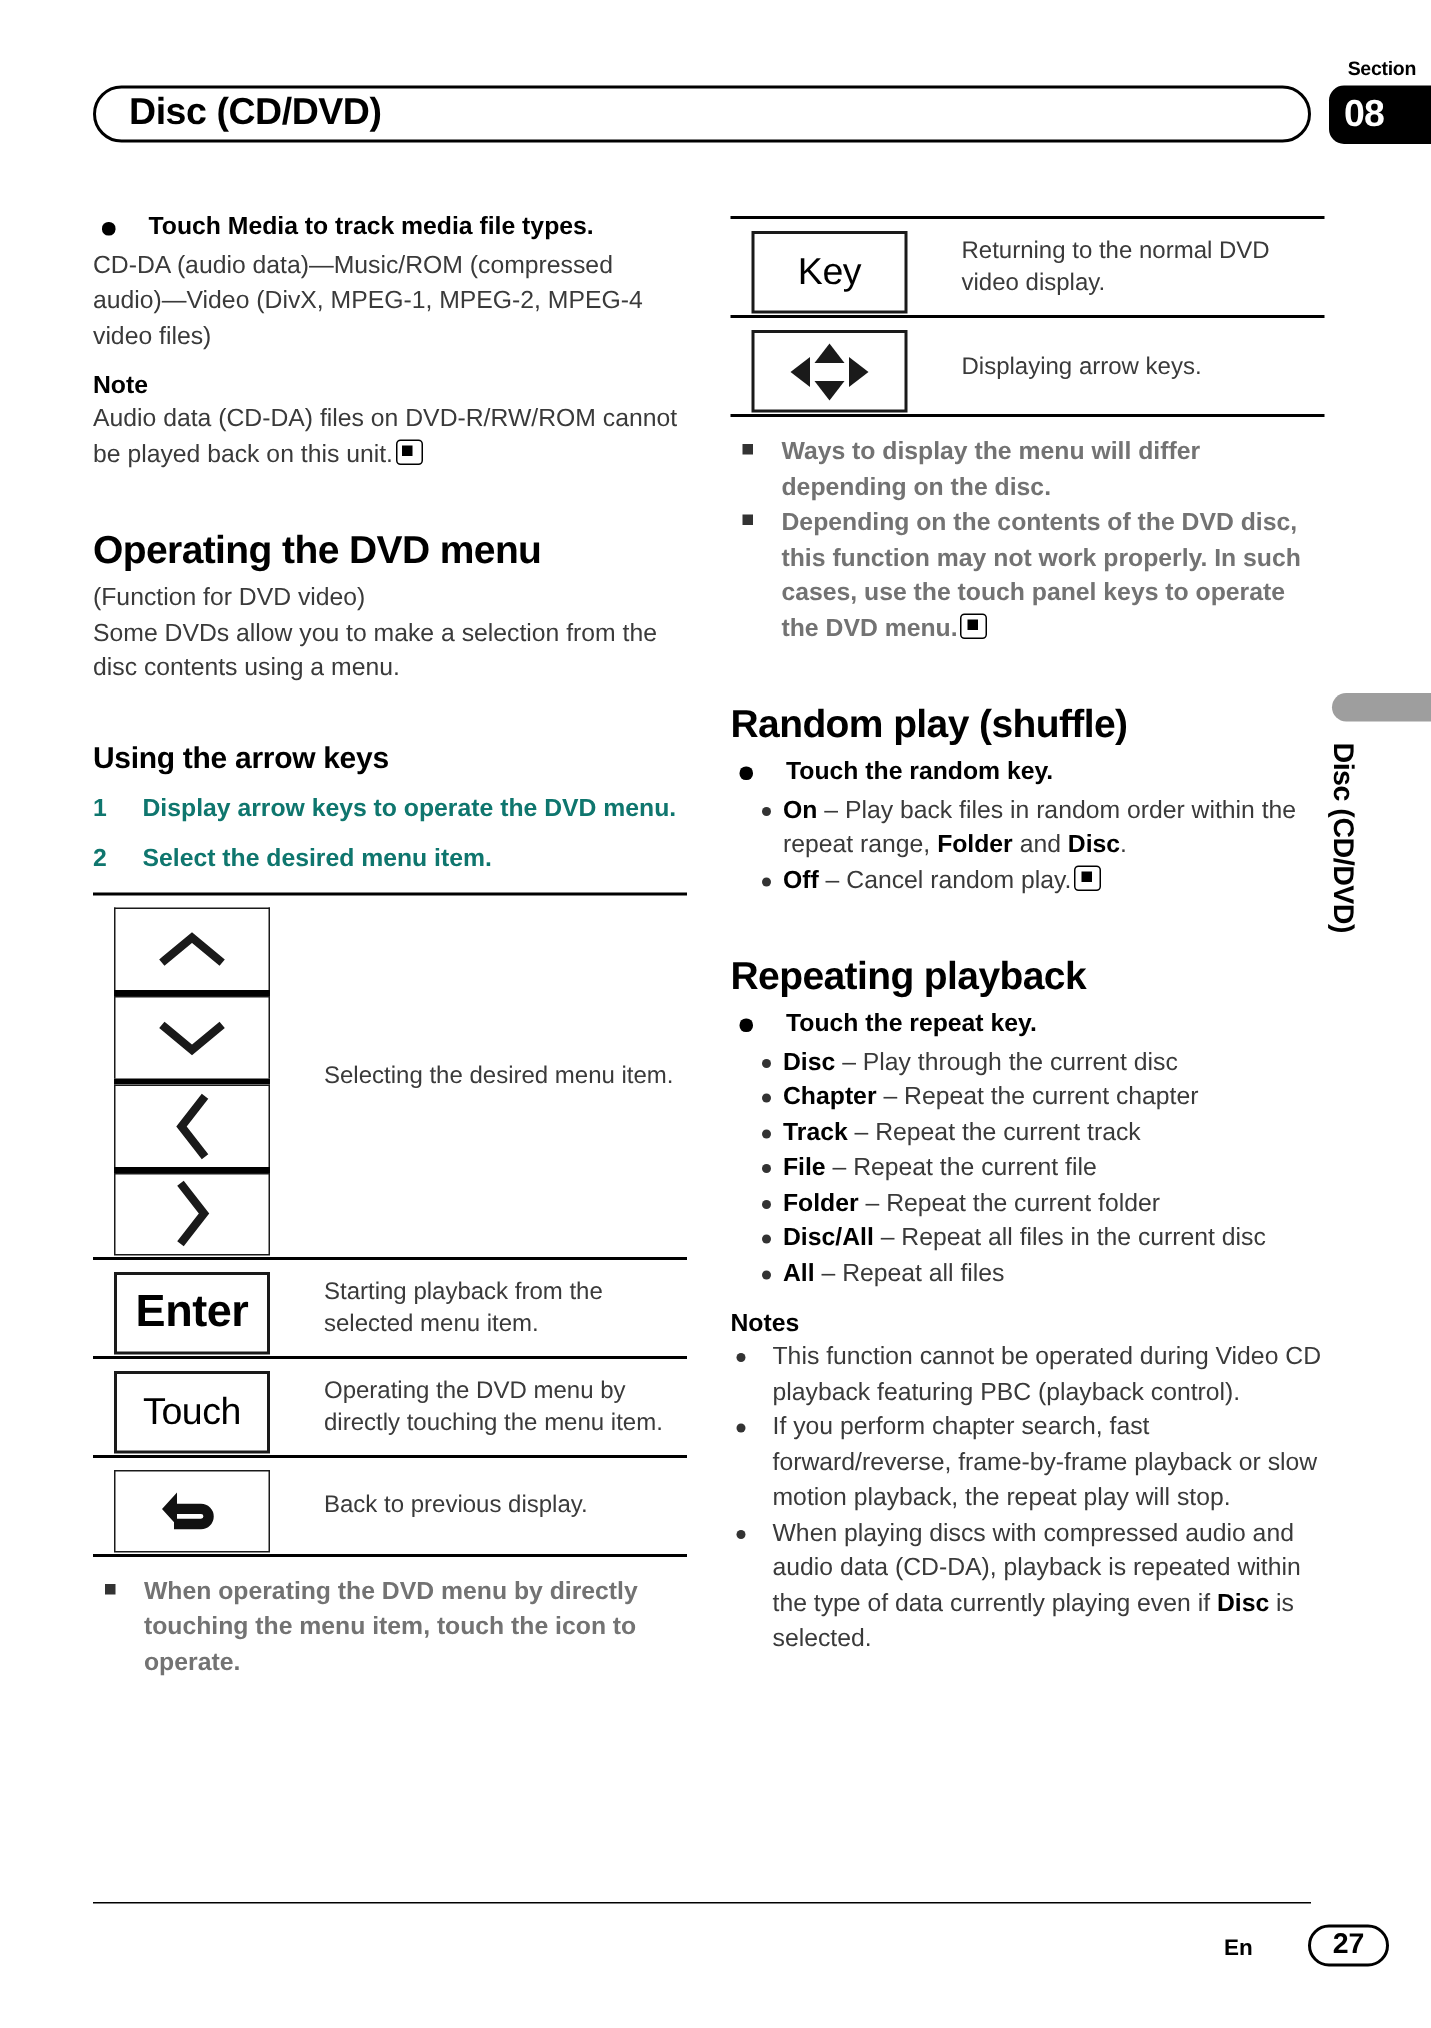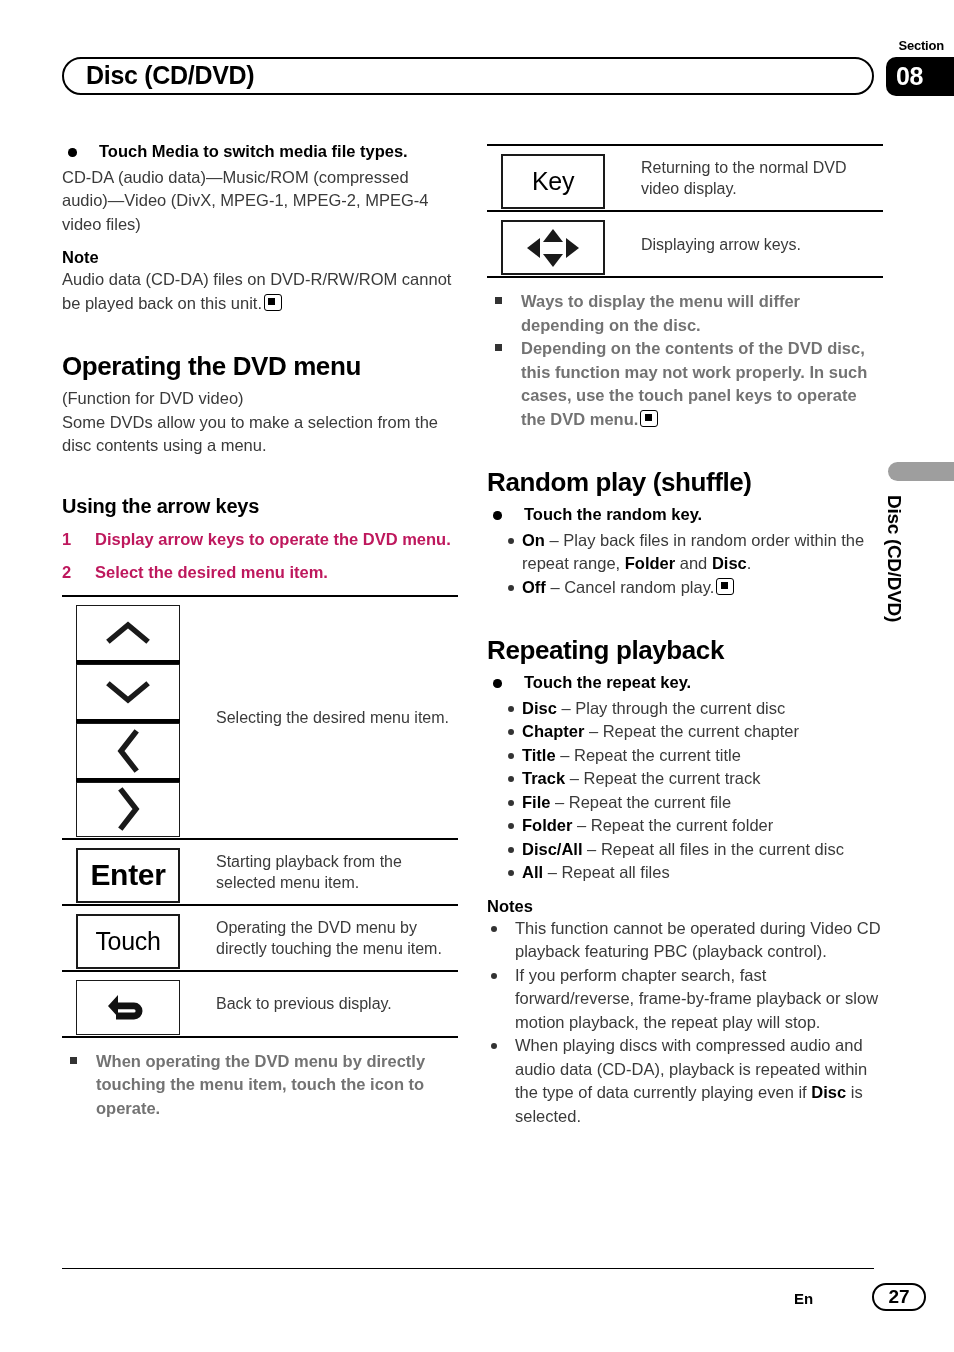--- a/index.html
+++ b/index.html
@@ -202,21 +202,21 @@
     background: #333;
     border-radius: 50%;
   }
   .note-item b { color: #000; }
 
   
   .step {
     font-size: 16.5px;
     line-height: 23.5px;
     font-weight: bold;
-    color: #be185d;
+    color: #0f766e;
     margin-bottom: 10px;
   }
   .step .num { display: inline-block; width: 33px; }
 
   
   .endmark {
     display: inline-block;
     width: 16px;
     height: 15px;
     border: 1.4px solid #000;
@@ -330,21 +330,21 @@
   .footer-rule {
     position: absolute;
     left: 62px;
     top: 1268px;
     width: 812px;
     height: 0;
     border-top: 1.4px solid #000;
   }
   .footer-lang {
     position: absolute;
-    left: 794px;
+    left: 816px;
     top: 1290px;
     font-size: 15px;
     font-weight: bold;
     color: #000;
   }
   .footer-page {
     position: absolute;
     left: 872px;
     top: 1283px;
     width: 54px;
@@ -370,21 +370,21 @@
 
   <div class="header">
     <div class="header-pill"></div>
     <div class="header-title">Disc (CD/DVD)</div>
   </div>
   <div class="section-label">Section</div>
   <div class="section-badge">08</div>
 
   <div class="col col-left">
 
-    <div class="dot-item">Touch Media to switch media file types.</div>
+    <div class="dot-item">Touch Media to track media file types.</div>
     <div class="body-text">CD-DA (audio data)—Music/ROM (compressed audio)—Video (DivX, MPEG-1, MPEG-2, MPEG-4 video files)</div>
 
     <div class="spacer-sm"></div>
     <div class="note-label">Note</div>
     <div class="body-text"><span>Audio data (CD-DA) files on DVD-R/RW/ROM cannot be played back on this unit.</span><span class="endmark"></span></div>
 
     <div class="spacer-lg"></div>
     <h2 class="sec-title">Operating the DVD menu</h2>
     <div class="body-text">(Function for DVD video)</div>
     <div class="body-text">Some DVDs allow you to make a selection from the disc contents using a menu.</div>
@@ -496,21 +496,20 @@
     <div class="sub-item"><b>On</b><span> – </span><span>Play back files in random order within the repeat range, </span><b>Folder</b><span> and </span><b>Disc</b><span>.</span></div>
 
     <div class="sub-item"><b>Off</b><span> – </span><span>Cancel random play.</span><span class="endmark"></span></div>
 
     <div class="spacer-lg"></div>
     <h2 class="sec-title">Repeating playback</h2>
     <div class="dot-item">Touch the repeat key.</div>
 
     <div class="sub-item"><b>Disc</b><span> – Play through the current disc</span></div>
     <div class="sub-item"><b>Chapter</b><span> – Repeat the current chapter</span></div>
-    <div class="sub-item"><b>Title</b><span> – Repeat the current title</span></div>
     <div class="sub-item"><b>Track</b><span> – Repeat the current track</span></div>
     <div class="sub-item"><b>File</b><span> – Repeat the current file</span></div>
     <div class="sub-item"><b>Folder</b><span> – Repeat the current folder</span></div>
     <div class="sub-item"><b>Disc/All</b><span> – Repeat all files in the current disc</span></div>
     <div class="sub-item"><b>All</b><span> – Repeat all files</span></div>
 
     <div class="spacer-sm"></div>
     <div class="note-label">Notes</div>
     <div class="note-item">This function cannot be operated during Video CD playback featuring PBC (playback control).</div>
     <div class="note-item">If you perform chapter search, fast forward/reverse, frame-by-frame playback or slow motion playback, the repeat play will stop.</div>

